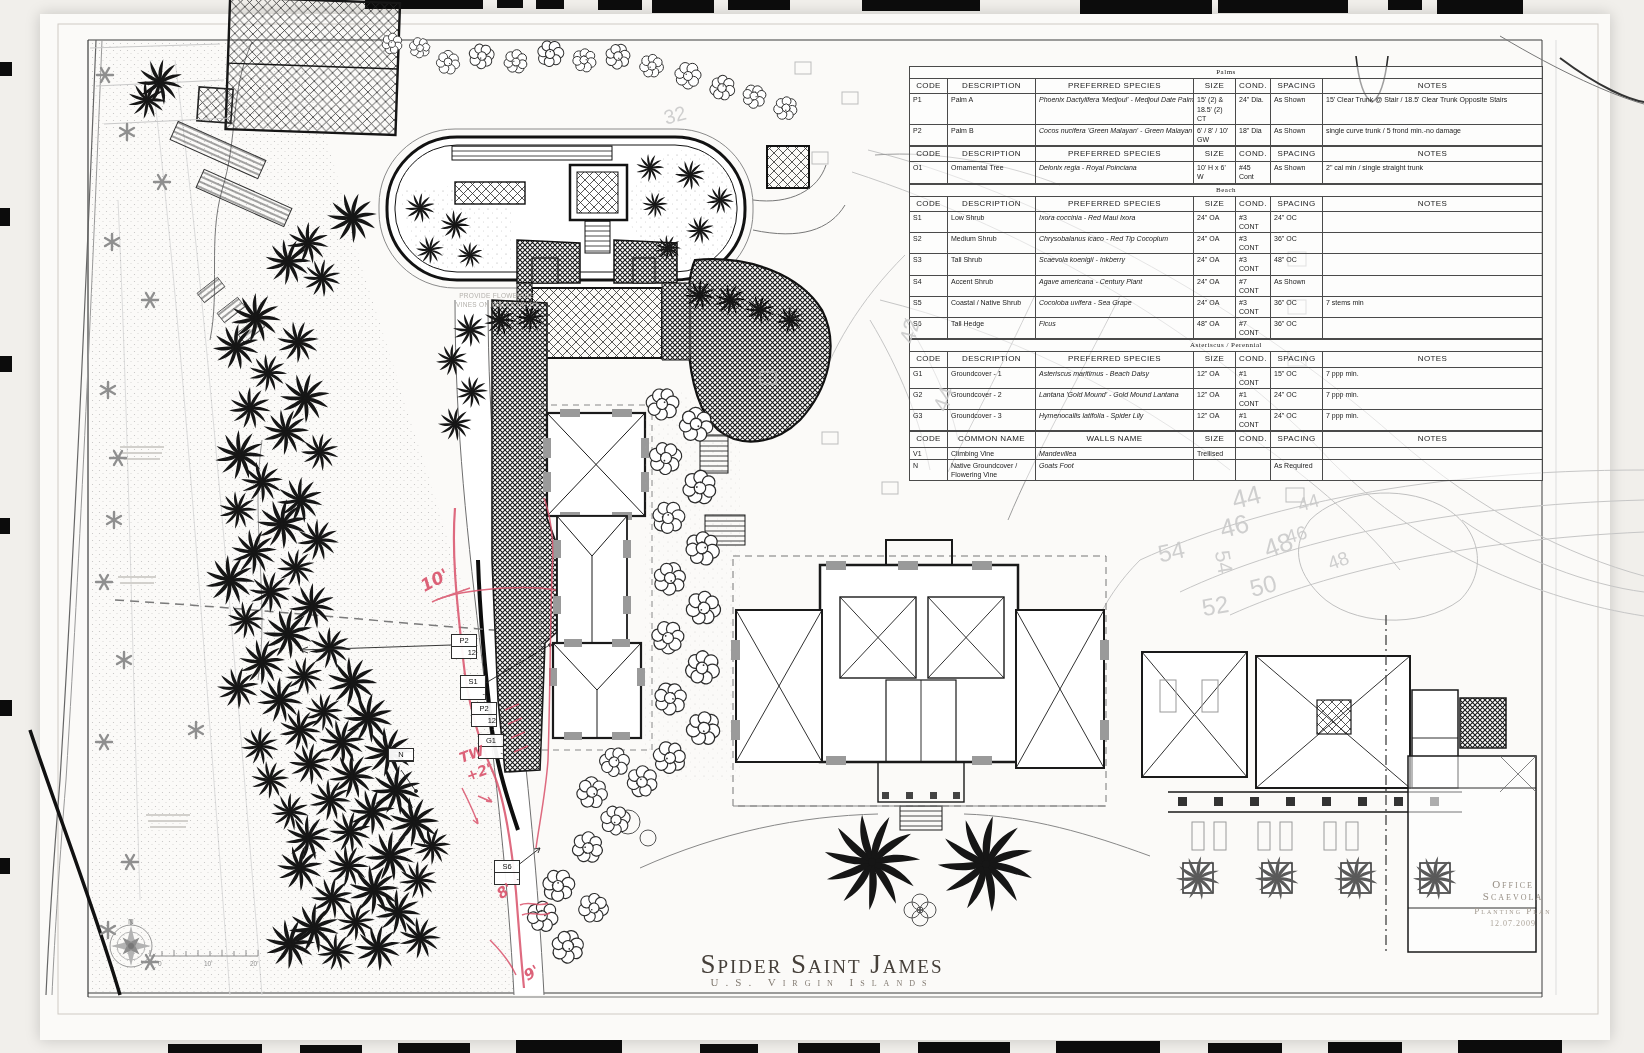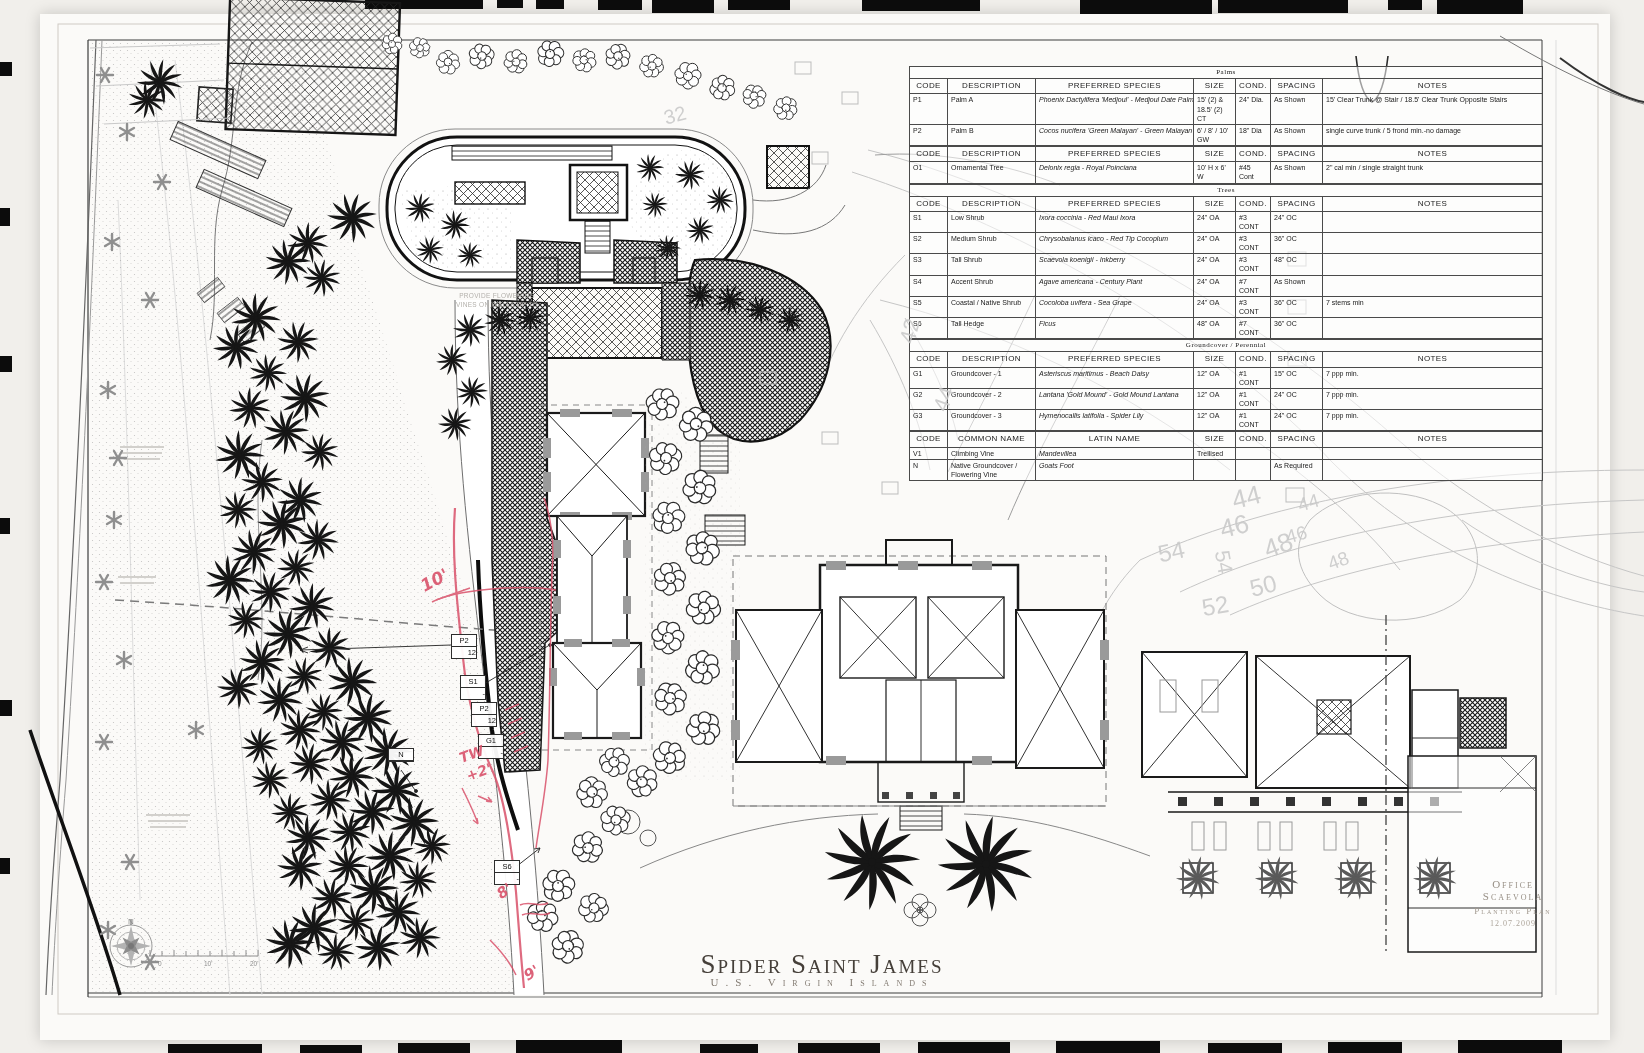--- a/index.html
+++ b/index.html
@@ -671,21 +671,21 @@
           <col style="width: 38px;">
           <col style="width: 88px;">
           <col style="width: 158px;">
           <col style="width: 42px;">
           <col style="width: 35px;">
           <col style="width: 52px;">
           <col style="width: 220px;">
         </colgroup>
         <tbody>
           <tr>
-            <td colspan="7" class="sec-title">Trees</td>
+            <td colspan="7" class="sec-title">Beach</td>
           </tr>
           <tr class="hrow">
             <td>CODE</td>
             <td>DESCRIPTION</td>
             <td>PREFERRED SPECIES</td>
             <td>SIZE</td>
             <td>COND.</td>
             <td>SPACING</td>
             <td>NOTES</td>
           </tr>
@@ -750,21 +750,21 @@
           <col style="width: 38px;">
           <col style="width: 88px;">
           <col style="width: 158px;">
           <col style="width: 42px;">
           <col style="width: 35px;">
           <col style="width: 52px;">
           <col style="width: 220px;">
         </colgroup>
         <tbody>
           <tr>
-            <td colspan="7" class="sec-title">Groundcover / Perennial</td>
+            <td colspan="7" class="sec-title">Asteriscus / Perennial</td>
           </tr>
           <tr class="hrow">
             <td>CODE</td>
             <td>DESCRIPTION</td>
             <td>PREFERRED SPECIES</td>
             <td>SIZE</td>
             <td>COND.</td>
             <td>SPACING</td>
             <td>NOTES</td>
           </tr>
@@ -804,21 +804,21 @@
           <col style="width: 158px;">
           <col style="width: 42px;">
           <col style="width: 35px;">
           <col style="width: 52px;">
           <col style="width: 220px;">
         </colgroup>
         <tbody>
           <tr class="hrow">
             <td>CODE</td>
             <td>COMMON NAME</td>
-            <td>LATIN NAME</td>
+            <td>WALLS NAME</td>
             <td>SIZE</td>
             <td>COND.</td>
             <td>SPACING</td>
             <td>NOTES</td>
           </tr>
           <tr>
             <td class="code">V1</td>
             <td>Climbing Vine</td>
             <td class="species">Mandevillea</td>
             <td>Trellised</td>

